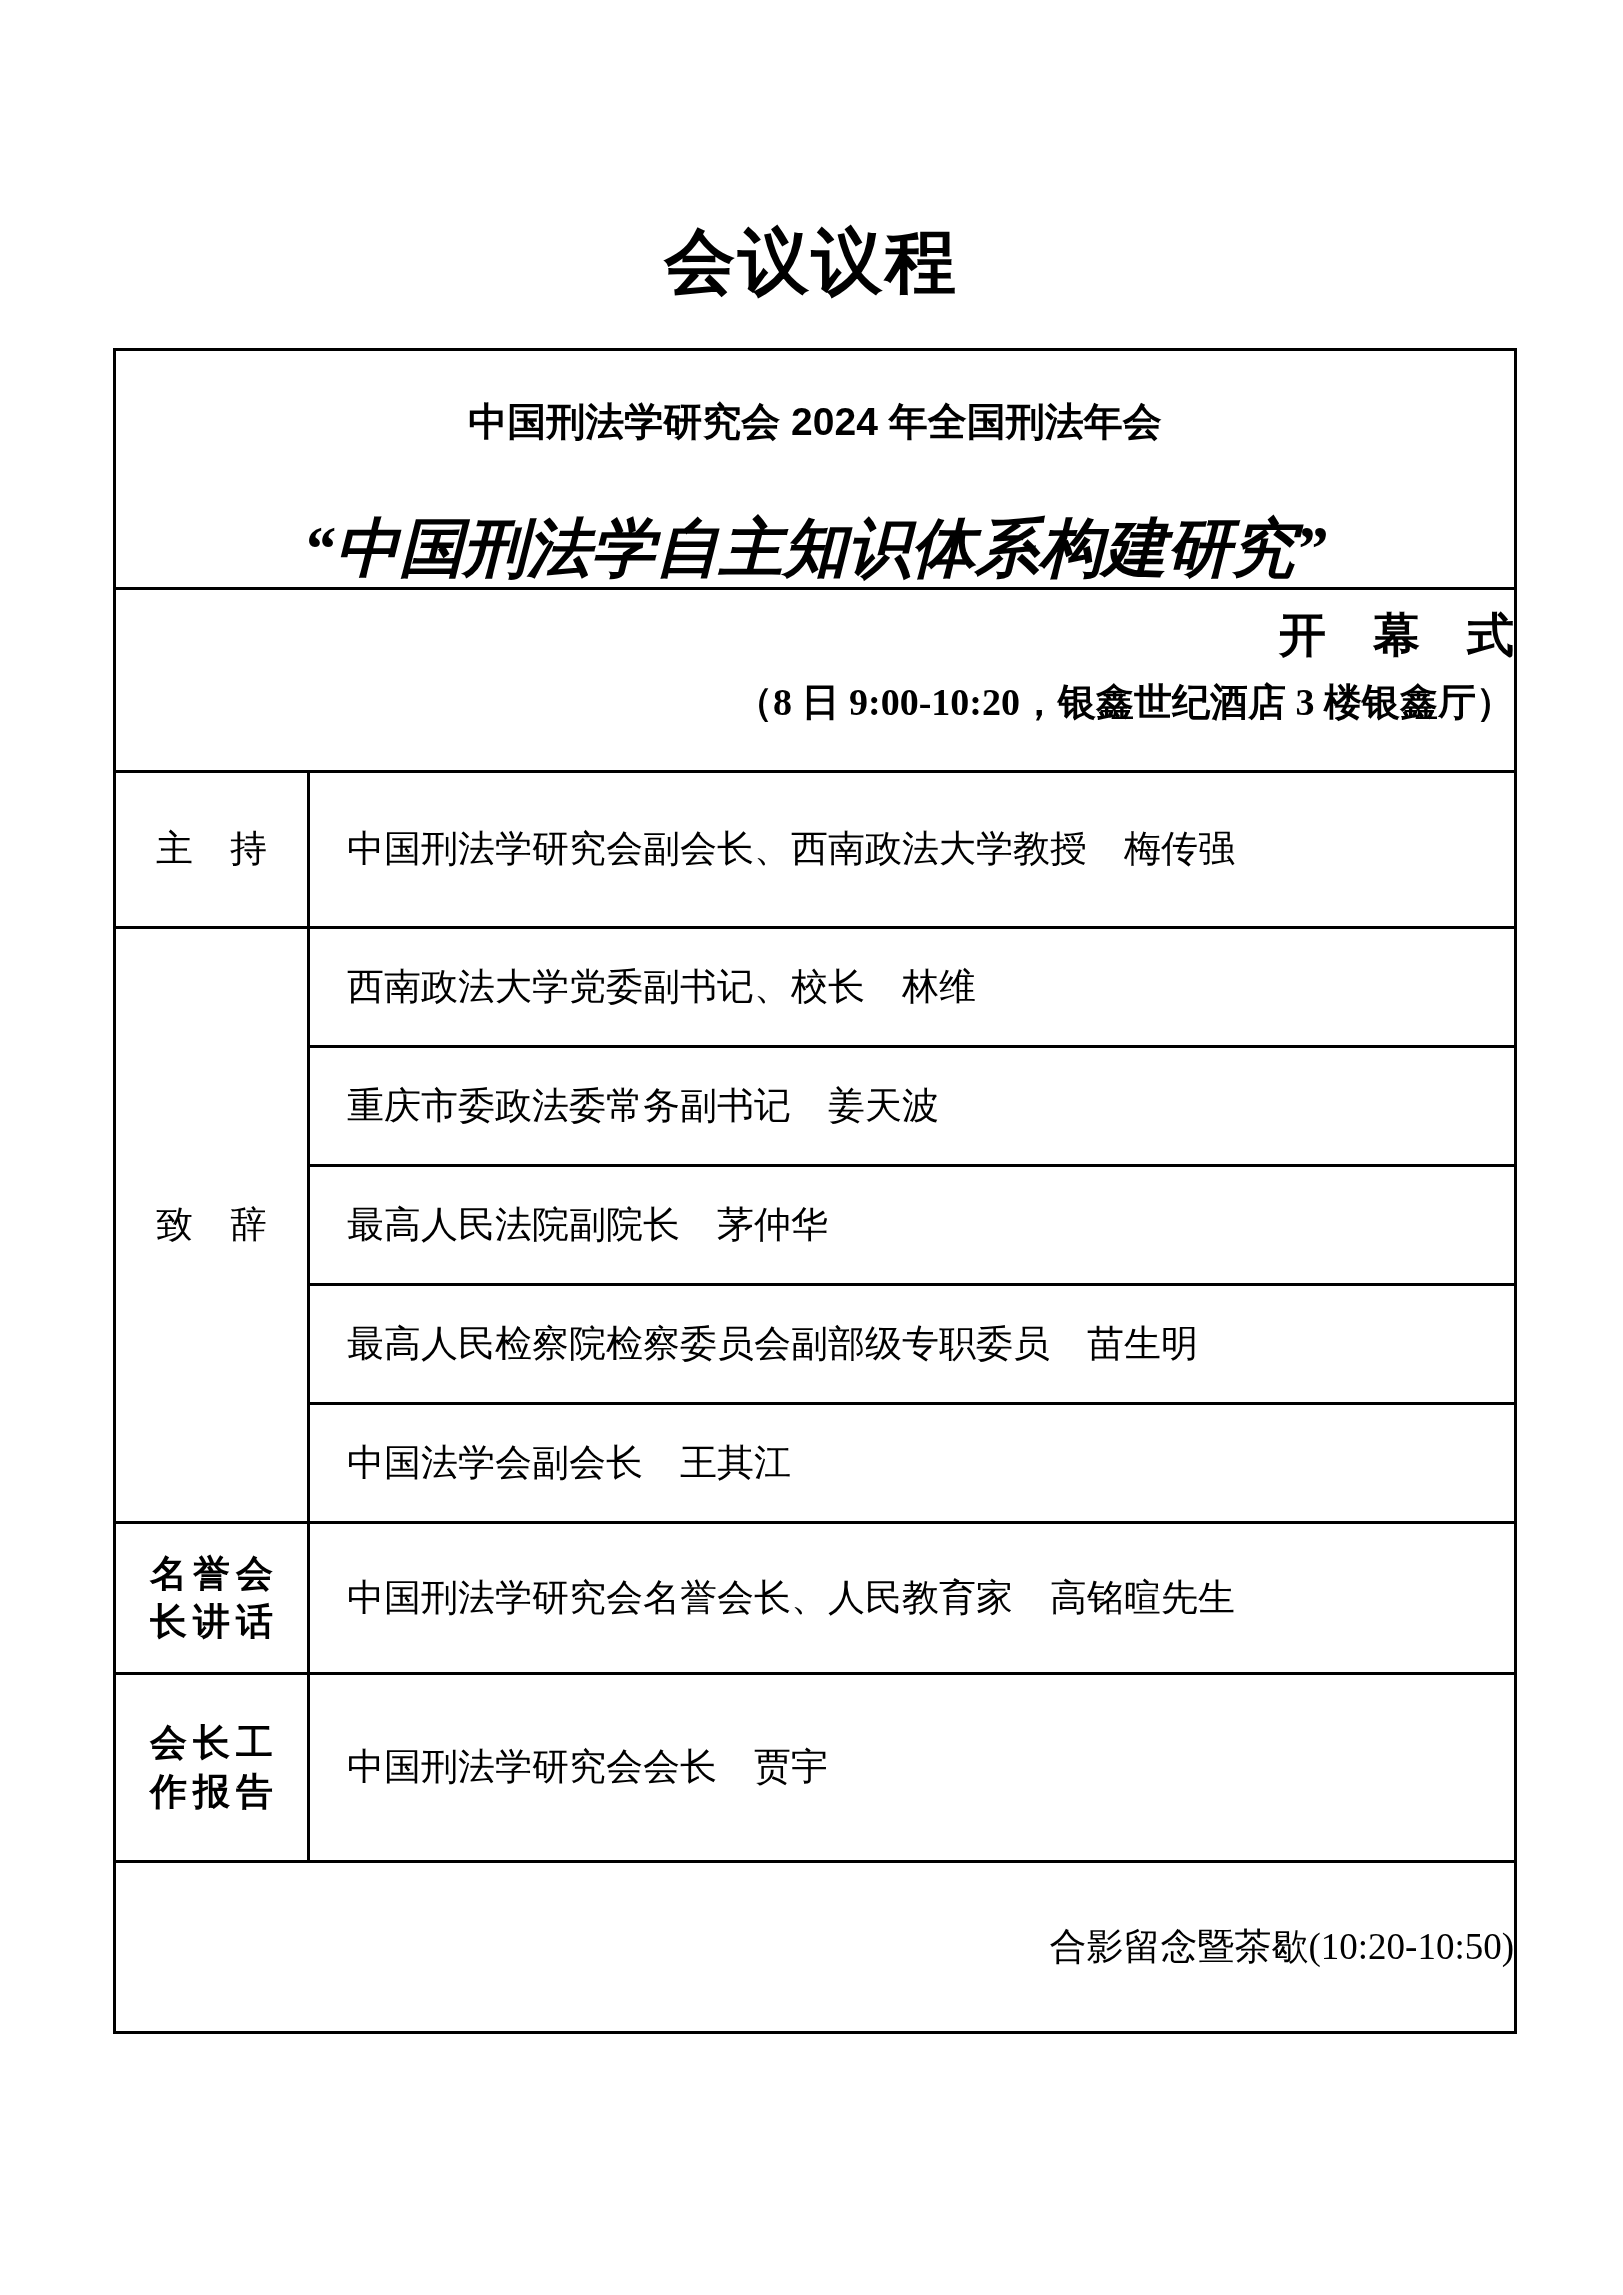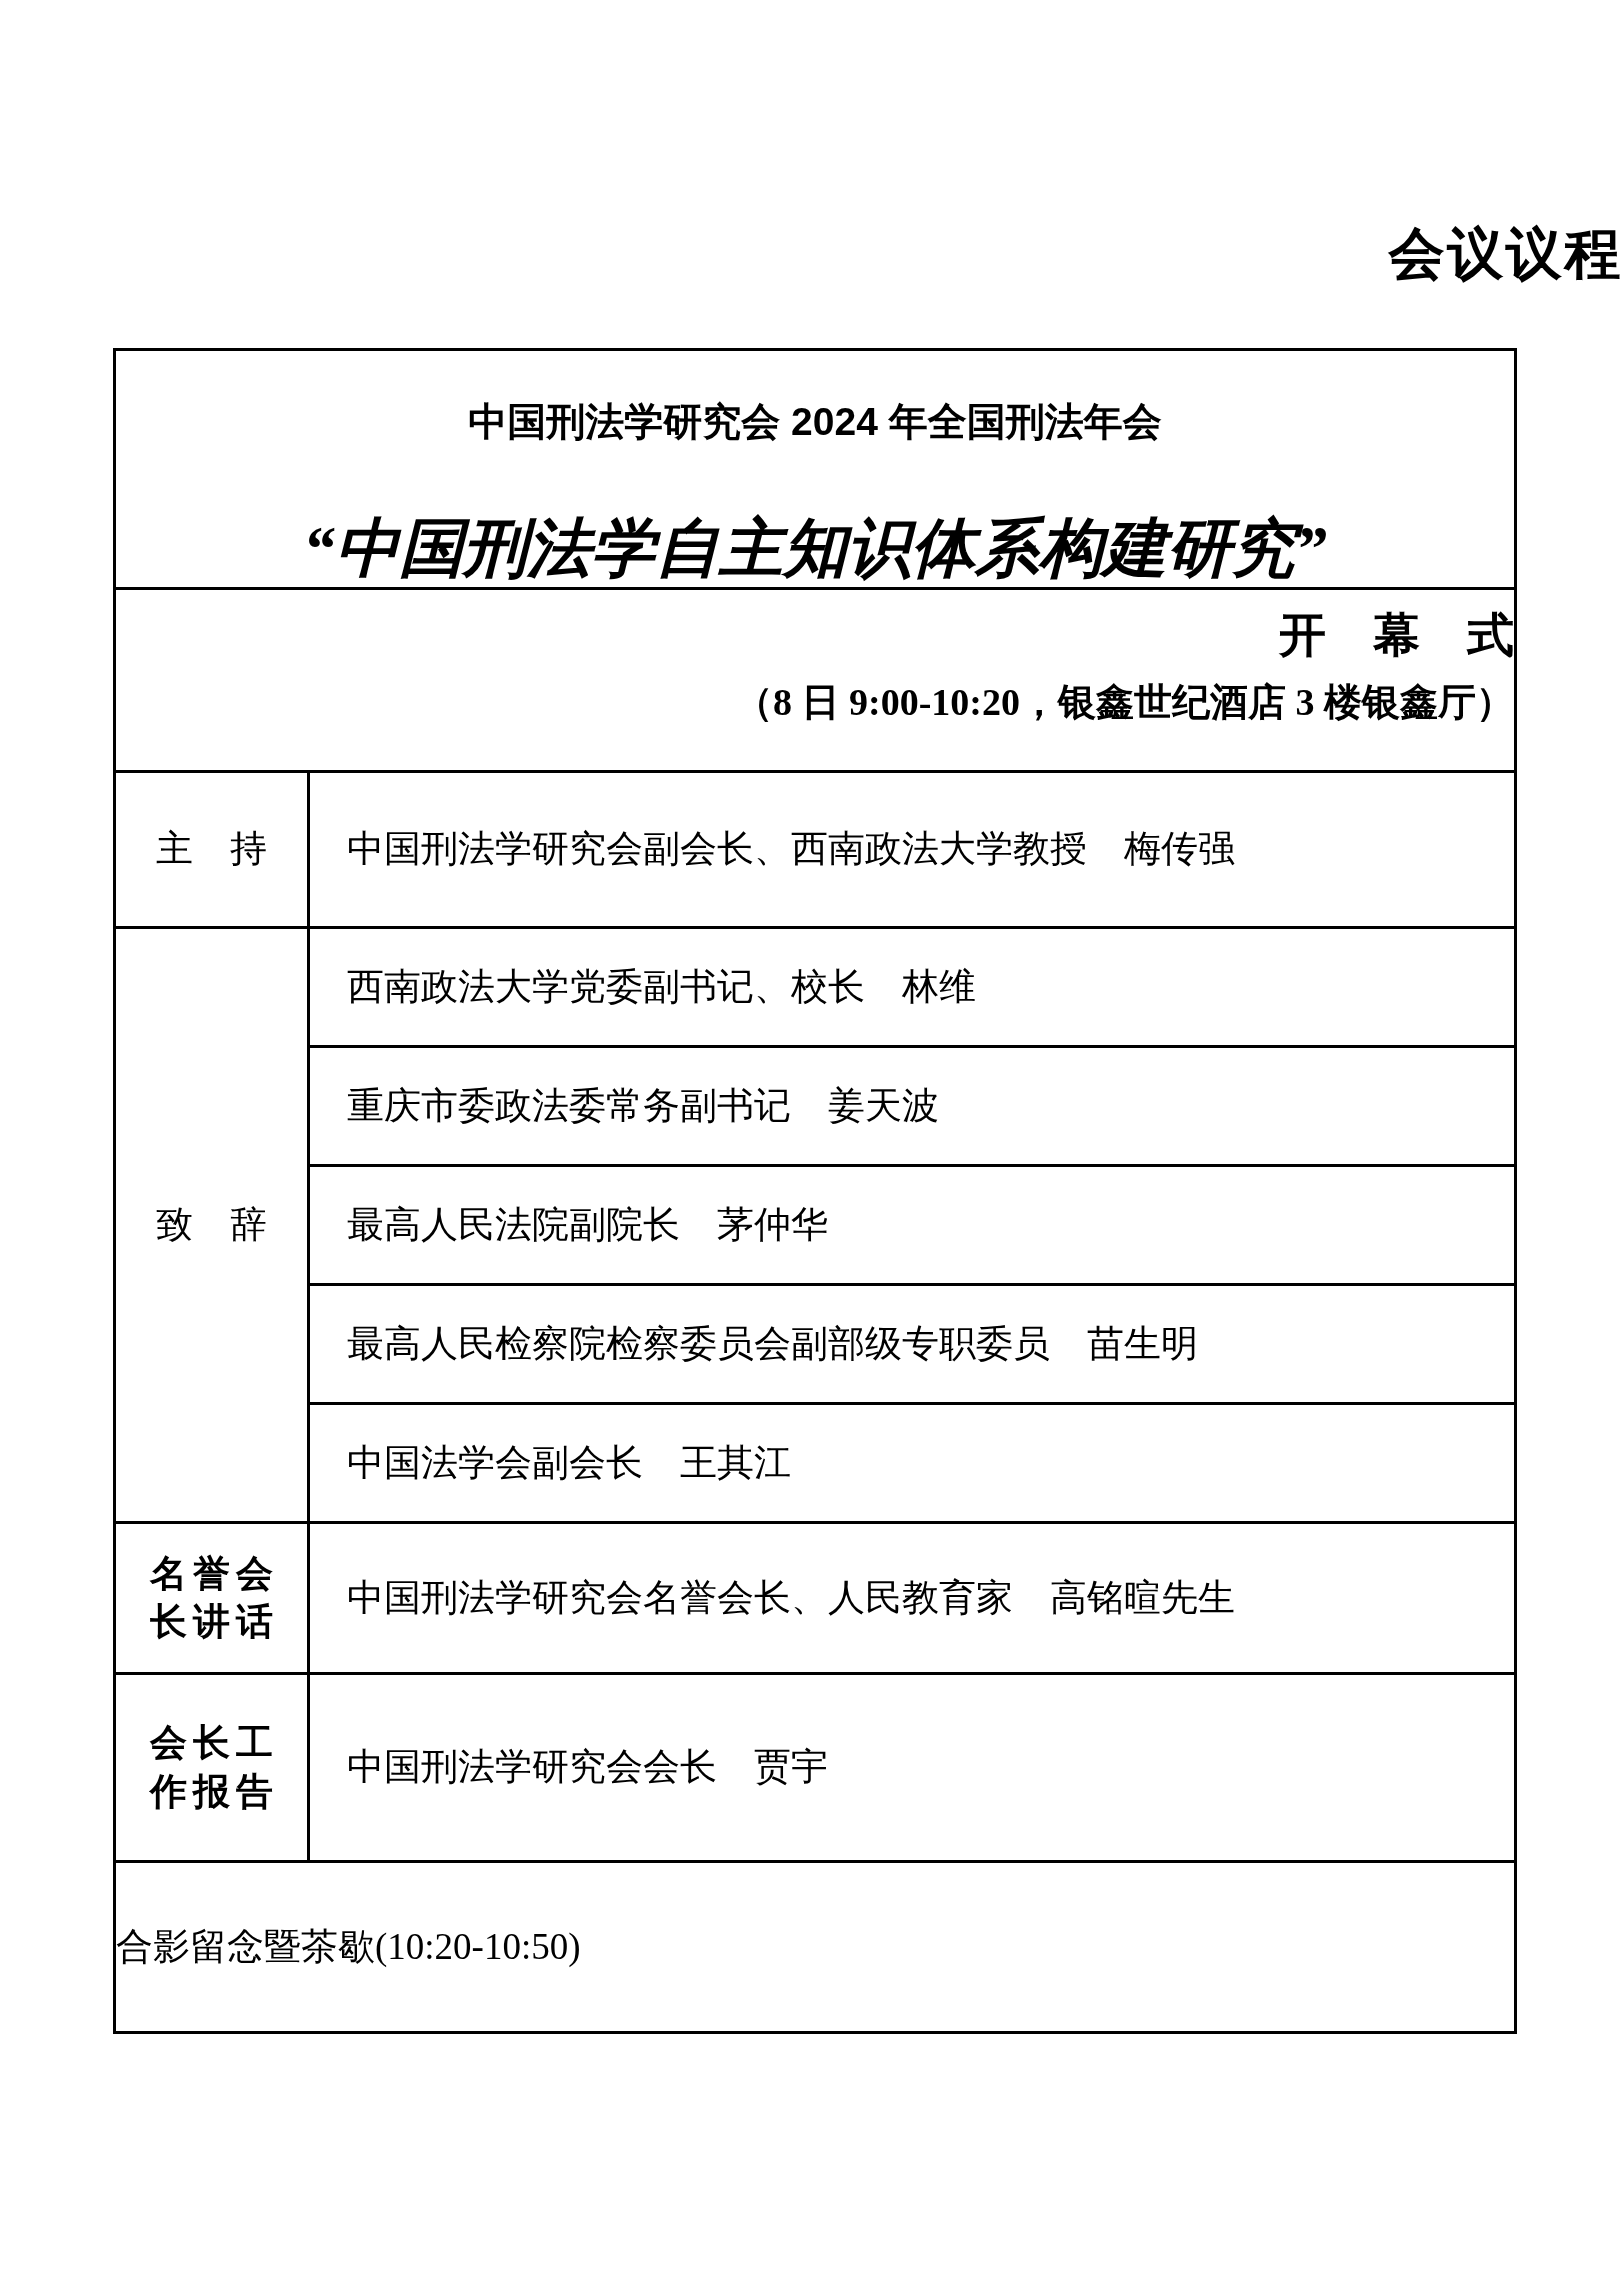--- a/index.html
+++ b/index.html
@@ -16,24 +16,24 @@
     font-family: "Liberation Serif", serif;
     overflow: hidden;
   }
 
   
   .doc-title {
     position: absolute;
     top: 226px;
     left: 0;
     width: 100%;
-    text-align: right;
+    text-align: center;
     font-family: "Liberation Sans", sans-serif;
     font-weight: bold;
-    font-size: 56px;
+    font-size: 71px;
     line-height: 1;
     letter-spacing: 2.6px;
   }
 
   
   table.agenda {
     position: absolute;
     top: 348px;
     left: 113px;
     width: 1400px;
@@ -104,21 +104,21 @@
     text-align: left;
     padding-left: 37px !important;
     padding-right: 13px !important;
     font-size: 37px;
     line-height: 1.25;
   }
 
   
   .footer-cell {
     vertical-align: middle;
-    text-align: left;
+    text-align: right;
     font-size: 37px;
   }
 </style>
 </head>
 <body>
 
 <div class="page">
 
   <div class="doc-title">会议议程</div>
 

